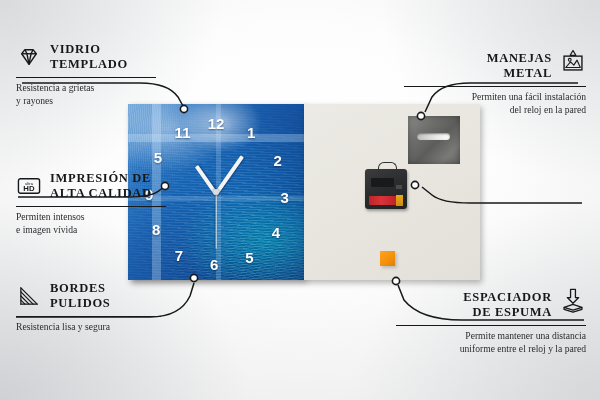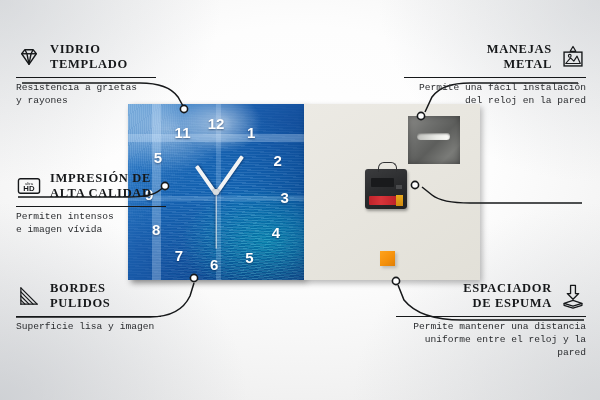--- a/index.html
+++ b/index.html
@@ -131,24 +131,24 @@
 
   
   .callout{position:absolute;}
   .callout .hd{display:flex;align-items:center;gap:8px;}
   .callout.right .hd{justify-content:flex-end;}
   .ttl{
     font-family:"Liberation Serif",serif;font-weight:700;
     font-size:12.5px;line-height:1.18;letter-spacing:.7px;color:#16181a;
     text-transform:uppercase;white-space:pre-line;
   }
-  .callout.right .ttl{text-align:right;}
+  .callout.right .ttl{text-align:right;margin-top:9px;}
   .rule{height:1.6px;background:#16181a;margin:5px 0 4px;}
   .sub{
-    font-family:Liberation Mono, monospace;font-size:9.6px;line-height:1.34;
+    font-family:Liberation Serif, serif;font-size:9.6px;line-height:1.34;
     color:#2a2c2f;white-space:pre-line;
   }
   .callout.right .sub{text-align:right;}
   .ico{width:26px;height:26px;flex:0 0 26px;display:block;}
 </style>
 </head>
 <body>
 
 <div id="stage">
 
@@ -266,36 +266,36 @@
             <path d="M6 16 L16 26"></path>
           <path d="M6 21 L11 26"></path>
             <path d="M6 6 L6 26"></path>
             <path d="M6 26 L26 26"></path>
         </g>
       </svg>
       <div class="ttl">BORDES
 PULIDOS</div>
     </div>
     <div class="rule"></div>
-    <div class="sub">Superficie lisa y imagen</div>
+    <div class="sub">Resistencia lisa y segura</div>
   </div>
 
   <div class="callout right" style="right:14px;top:42px;width:182px;">
     <div class="hd">
       <div class="ttl">MANEJAS
 METAL</div>
       <svg class="ico" viewBox="0 0 32 32">
         <path d="M16 3 L12.5 9 H19.5 Z" fill="none" stroke="#16181a" stroke-width="1.5" stroke-linejoin="round"></path>
         <rect x="5" y="10" width="22" height="17" fill="none" stroke="#16181a" stroke-width="1.7"></rect>
         <path d="M7 24 L13 17 L17 21 L21 15 L25 24 Z" fill="none" stroke="#16181a" stroke-width="1.4" stroke-linejoin="round"></path>
         <circle cx="12" cy="14.5" r="1.7" fill="none" stroke="#16181a" stroke-width="1.3"></circle>
       </svg>
     </div>
     <div class="rule"></div>
-    <div class="sub">Permite una fácil instalación
+    <div class="sub">Permiten una fácil instalación
 del reloj en la pared</div>
   </div>
 
 
   <div class="callout right" style="right:14px;top:281px;width:190px;">
     <div class="hd">
       <div class="ttl">ESPACIADOR
 DE ESPUMA</div>
       <svg class="ico" viewBox="0 0 32 32">
         <g fill="none" stroke="#16181a" stroke-width="1.6" stroke-linejoin="round">

